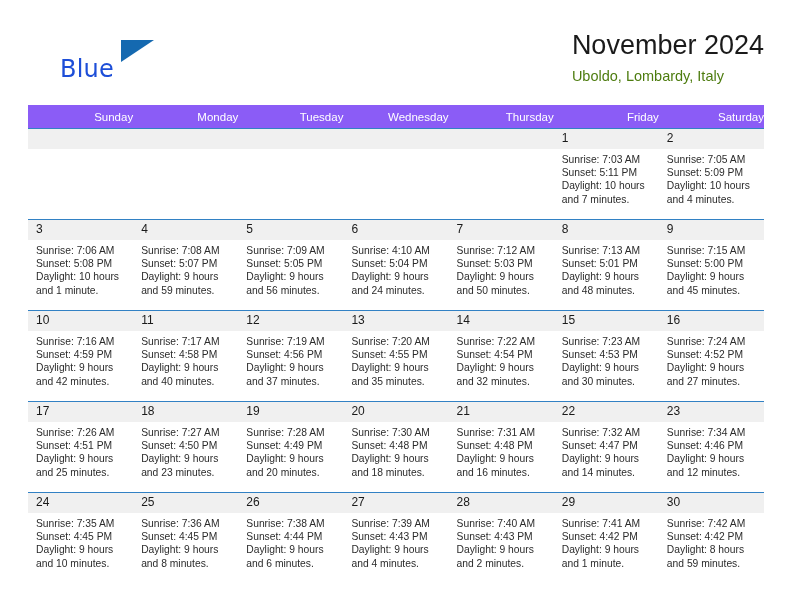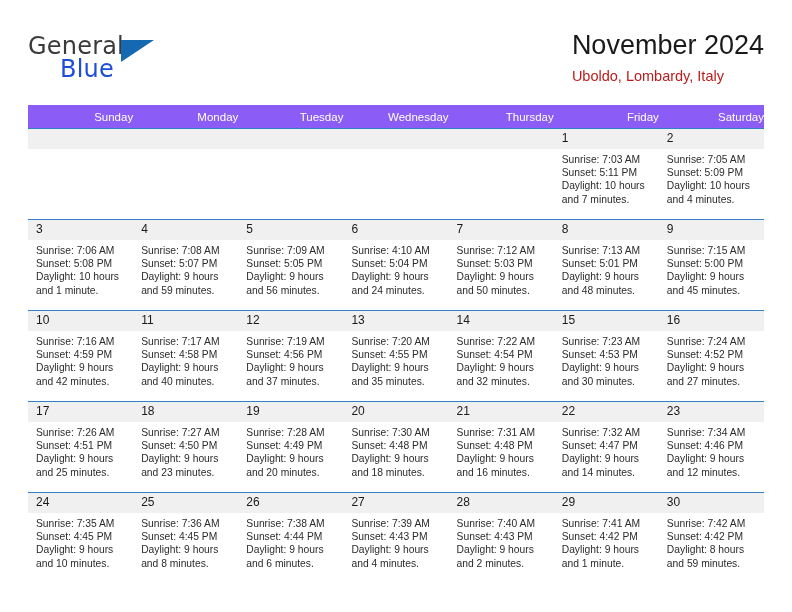--- a/index.html
+++ b/index.html
@@ -70,21 +70,21 @@
     text-align: left;
   }
   .cal-title {
     font-size: 27px;
     color: #1a1a1a;
     line-height: 34px;
     white-space: nowrap;
   }
   .cal-sub {
     font-size: 14.5px;
-    color: #b91c1c;
+    color: #4d7c0f;
     line-height: 22px;
     margin-top: 3px;
     white-space: nowrap;
   }
 
   
   .calendar {
     position: absolute;
     left: 28px;
     top: 105px;
@@ -133,21 +133,20 @@
   }
 </style>
 </head>
 <body>
 
 <div class="page">
 
   <div class="header">
 
     <div class="brand">
-      <span class="brand-general">General</span>
       <span class="brand-tri"></span>
       <span class="brand-blue">Blue</span>
     </div>
 
     <div class="title-wrap">
       <div class="cal-title">November 2024</div>
       <div class="cal-sub">Uboldo, Lombardy, Italy</div>
     </div>
 
   </div>

